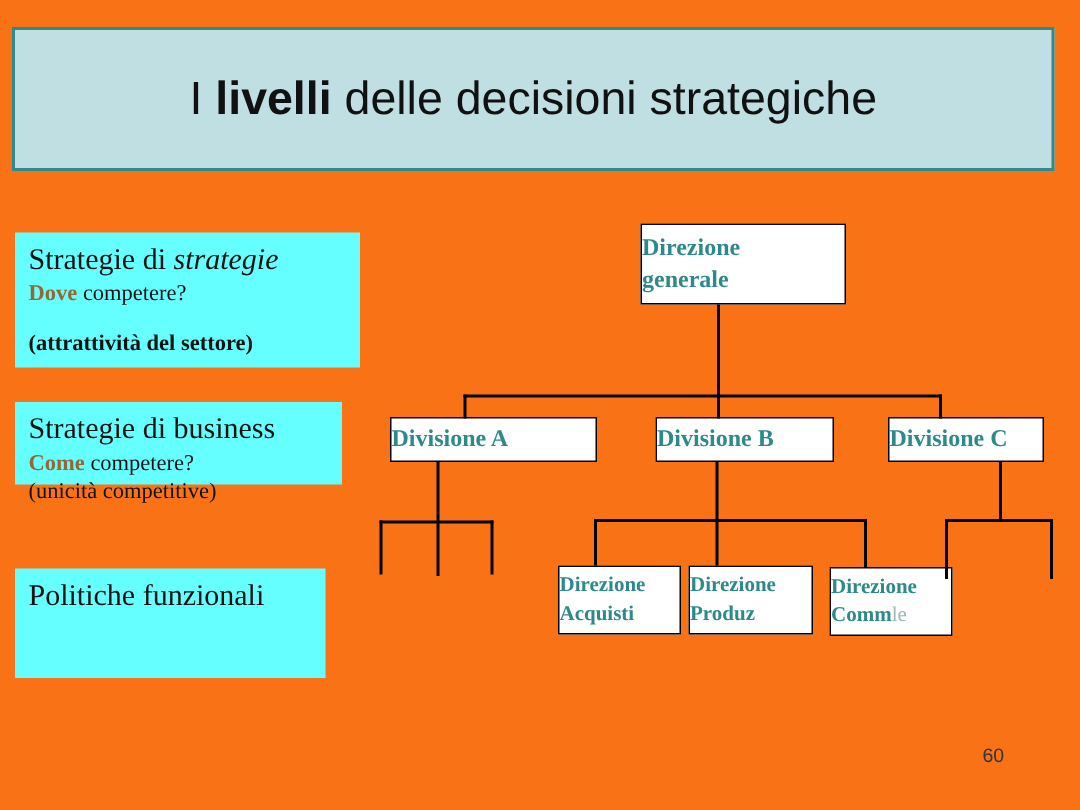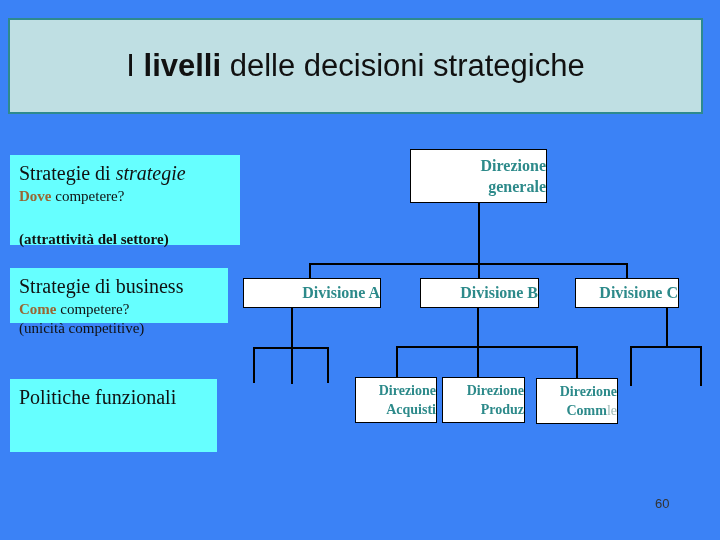--- a/index.html
+++ b/index.html
@@ -1,17 +1,17 @@
 <!DOCTYPE html>
 <html><head>
 <meta charset="utf-8">
 <style>
   html,body{margin:0;padding:0;background:#fff;}
   .slide{
-    position:relative;width:720px;height:540px;background:#3b82f6;
+    position:relative;width:720px;height:540px;background:#f97316;
     font-family:"Liberation Serif","DejaVu Serif",serif;overflow:hidden;
   }
   
   .title-box{
     position:absolute;left:8px;top:18px;width:695px;height:96px;
     background:#bfdfe3;border:2px solid #2e8a8e;box-sizing:border-box;
     display:flex;align-items:center;justify-content:center;
   }
   .title-text{
     font-family:"Liberation Sans","DejaVu Sans",sans-serif;
@@ -23,29 +23,29 @@
     position:absolute;background:#66ffff;box-sizing:border-box;
     padding:6px 10px 4px 9px;color:#111;
   }
   .level-corporate{left:10px;top:155px;width:230px;height:90px;}
   .level-business{left:10px;top:268px;width:218px;height:55px;}
   .level-functional{left:10px;top:379px;width:207px;height:73px;}
   .level-heading{font-size:20px;line-height:25px;white-space:pre-wrap;}
   .level-heading .it{font-style:italic;}
   .level-question{font-size:15px;line-height:19px;white-space:pre-wrap;margin-top:1px;}
   .q-lead{font-weight:bold;color:#996633;}
-  .level-note{font-size:15px;line-height:19px;margin-top:24px;}
+  .level-note{font-size:15px;line-height:19px;margin-top:14px;}
   .level-note.bold{font-weight:bold;}
   .level-note.plain{margin-top:0;}
   
   .org-box{
     position:absolute;background:#ffffff;border:1.5px solid #000;
     box-sizing:border-box;display:flex;flex-direction:column;
-    align-items:flex-end;justify-content:center;
-    color:#2d8a8a;font-weight:bold;text-align:center;
+    align-items:flex-start;justify-content:center;
+    color:#2d8a8a;font-weight:bold;text-align:center;margin-left:17px;
   }
   .org-root{left:410px;top:149px;width:137px;height:54px;font-size:16px;line-height:21px;}
   .org-div-a{left:243px;top:278px;width:138px;height:30px;font-size:16px;}
   .org-div-b{left:420px;top:278px;width:119px;height:30px;font-size:16px;}
   .org-div-c{left:575px;top:278px;width:104px;height:30px;font-size:16px;}
   .org-sub{font-size:14px;line-height:19px;}
   .org-purch{left:355px;top:377px;width:82px;height:46px;}
   .org-prod{left:442px;top:377px;width:83px;height:46px;}
   .org-comm{left:536px;top:378px;width:82px;height:46px;}
   .light{font-weight:normal;color:#9bb8b4;}

